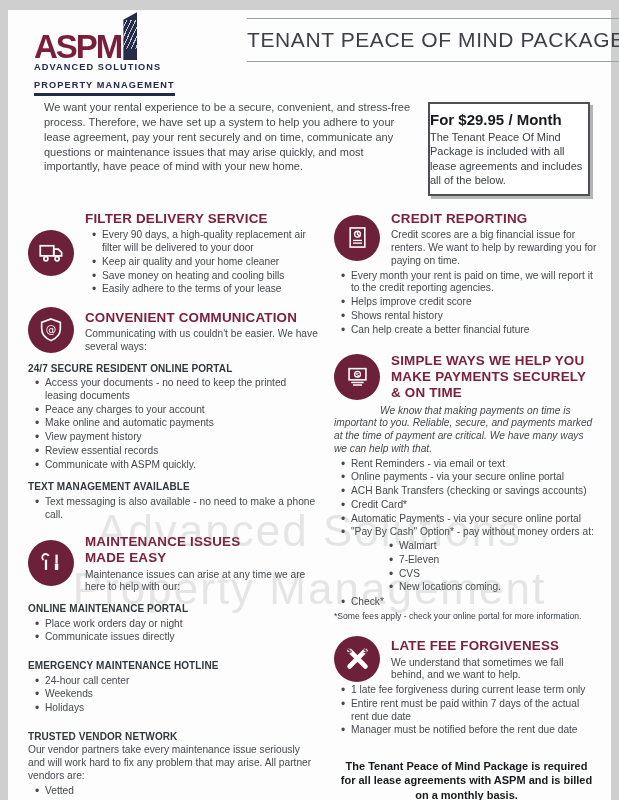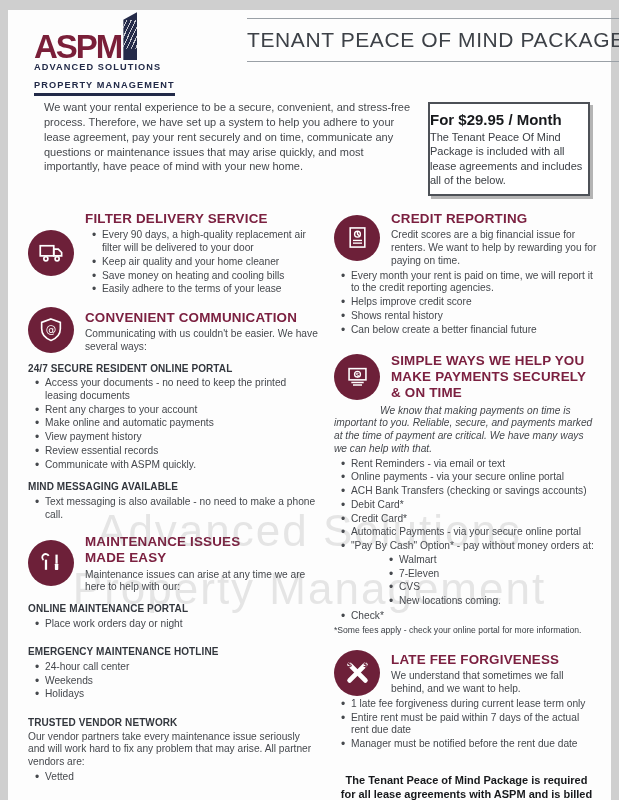--- a/index.html
+++ b/index.html
@@ -146,27 +146,27 @@
           </svg>
         </span>
         <div class="body">
           <h2>CONVENIENT COMMUNICATION</h2>
           <p>Communicating with us couldn't be easier. We have several ways:</p>
         </div>
       </div>
       <h3>24/7 SECURE RESIDENT ONLINE PORTAL</h3>
       <ul class="bullets mb">
         <li>Access your documents - no need to keep the printed leasing documents</li>
-        <li>Rent any charges to your account</li>
+        <li>Peace any charges to your account</li>
         <li>Make online and automatic payments</li>
         <li>View payment history</li>
         <li>Review essential records</li>
         <li>Communicate with ASPM quickly.</li>
       </ul>
-      <h3>MIND MESSAGING AVAILABLE</h3>
+      <h3>TEXT MANAGEMENT AVAILABLE</h3>
       <ul class="bullets mb">
         <li>Text messaging is also available - no need to make a phone call.</li>
       </ul>
 
       <div class="sec" style="margin-top:6px;">
         <span class="icirc">
           <svg viewBox="0 0 24 24" width="27" height="27">
             <path d="M9.5 6.2a3 3 0 1 0-4.6 3.6" fill="none" stroke="#fff" stroke-width="1.6"></path>
             <line x1="7.1" y1="9.5" x2="7.1" y2="18.5" stroke="#fff" stroke-width="2"></line>
             <line x1="16.5" y1="5" x2="16.5" y2="13" stroke="#fff" stroke-width="2"></line>
@@ -174,20 +174,21 @@
           </svg>
         </span>
         <div class="body">
           <h2 style="max-width:170px;">MAINTENANCE ISSUES MADE EASY</h2>
           <p>Maintenance issues can arise at any time we are here to help with our:</p>
         </div>
       </div>
       <h3>ONLINE MAINTENANCE PORTAL</h3>
       <ul class="bullets mb">
         <li>Place work orders day or night</li>
+        <li>Communicate issues directly</li>
       </ul>
       <h3 style="margin-top:16px;">EMERGENCY MAINTENANCE HOTLINE</h3>
       <ul class="bullets mb">
         <li>24-hour call center</li>
         <li>Weekends</li>
         <li>Holidays</li>
       </ul>
       <h3 style="margin-top:16px;">TRUSTED VENDOR NETWORK</h3>
       <p>Our vendor partners take every maintenance issue seriously and will work hard to fix any problem that may arise.  All partner vendors are:</p>
       <ul class="bullets">
@@ -210,42 +211,41 @@
         </span>
         <div class="body">
           <h2>CREDIT REPORTING</h2>
           <p>Credit scores are a big financial issue for renters. We want to help by rewarding you for paying on time.</p>
         </div>
       </div>
       <ul class="bullets mb">
         <li>Every month your rent is paid on time, we will report it to the credit reporting agencies.</li>
         <li>Helps improve credit score</li>
         <li>Shows rental history</li>
-        <li>Can below create a better financial future</li>
+        <li>Can help create a better financial future</li>
       </ul>
 
       <div class="sec" style="margin-top:14px;">
         <span class="icirc">
           <svg viewBox="0 0 24 24" width="27" height="27">
             <rect x="4.5" y="5" width="15" height="10" fill="none" stroke="#fff" stroke-width="1.4"></rect>
             <circle cx="12" cy="10" r="2.6" fill="none" stroke="#fff" stroke-width="1.2"></circle>
             <text x="12" y="12" font-size="5.5" fill="#fff" text-anchor="middle" font-family="DejaVu Sans, sans-serif">$</text>
             <path d="M6.5 17.4h11M8 19.6h8" stroke="#fff" stroke-width="1.3" fill="none"></path>
           </svg>
         </span>
         <div class="body">
           <h2>SIMPLE WAYS WE HELP YOU MAKE PAYMENTS SECURELY &amp; ON TIME</h2>
         </div>
       </div>
       <p class="pay-intro">We know that making payments on time is important to you. Reliable, secure, and payments marked at the time of payment are critical. We have many ways we can help with that.</p>
       <ul class="bullets">
         <li>Rent Reminders - via email or text</li>
         <li>Online payments - via your secure online portal</li>
         <li>ACH Bank Transfers (checking or savings accounts)</li>
-        <li>Debit Card*</li>
         <li>Credit Card*</li>
         <li>Automatic Payments - via your secure online portal</li>
         <li>"Pay By Cash" Option* - pay without money orders at:</li>
       </ul>
       <ul class="bullets subloc">
         <li>Walmart</li>
         <li>7-Eleven</li>
         <li>CVS</li>
         <li>New locations coming.</li>
       </ul>

